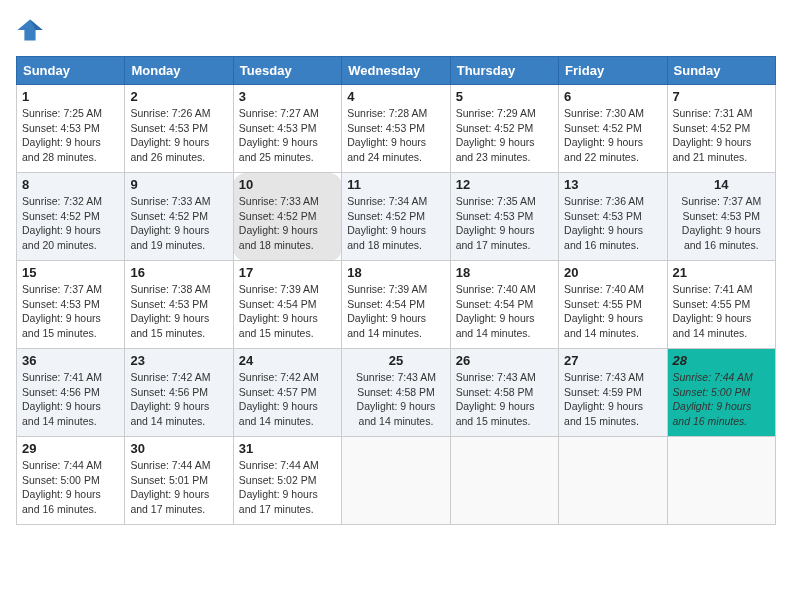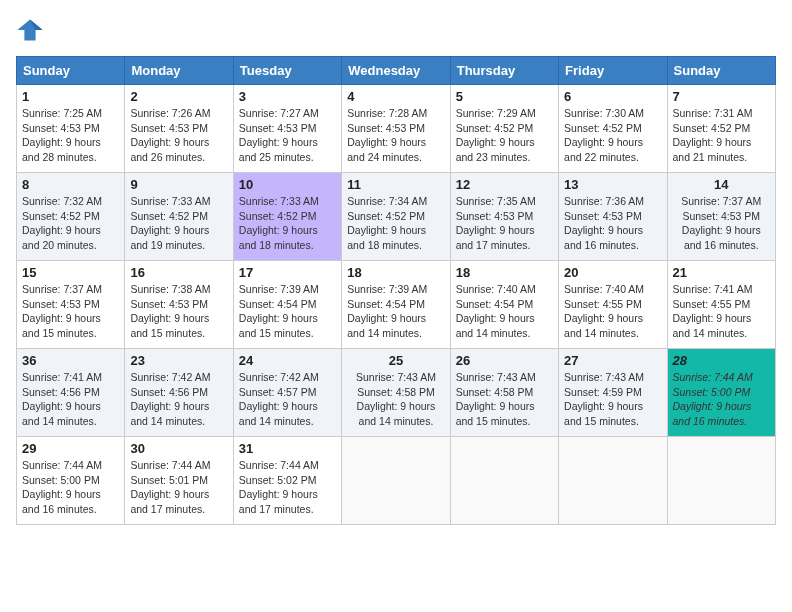--- a/index.html
+++ b/index.html
@@ -152,21 +152,21 @@
       </tr>
       <tr>
         <td style="background-color: rgb(240, 244, 248);">
           <span class="day-num">8</span>
           <div class="day-info">Sunrise: 7:32 AM<br>Sunset: 4:52 PM<br>Daylight: 9 hours and 20 minutes.</div>
         </td>
         <td style="background-color: rgb(240, 244, 248);">
           <span class="day-num">9</span>
           <div class="day-info">Sunrise: 7:33 AM<br>Sunset: 4:52 PM<br>Daylight: 9 hours and 19 minutes.</div>
         </td>
-        <td style="background-color: #c4b5fd;">
+        <td style="background-color: #e5e5e5; border-radius: 13px;">
           <span class="day-num">10</span>
           <div class="day-info">Sunrise: 7:33 AM<br>Sunset: 4:52 PM<br>Daylight: 9 hours and 18 minutes.</div>
         </td>
         <td style="background-color: rgb(240, 244, 248);">
           <span class="day-num">11</span>
           <div class="day-info">Sunrise: 7:34 AM<br>Sunset: 4:52 PM<br>Daylight: 9 hours and 18 minutes.</div>
         </td>
         <td style="background-color: rgb(240, 244, 248);">
           <span class="day-num">12</span>
           <div class="day-info">Sunrise: 7:35 AM<br>Sunset: 4:53 PM<br>Daylight: 9 hours and 17 minutes.</div>

